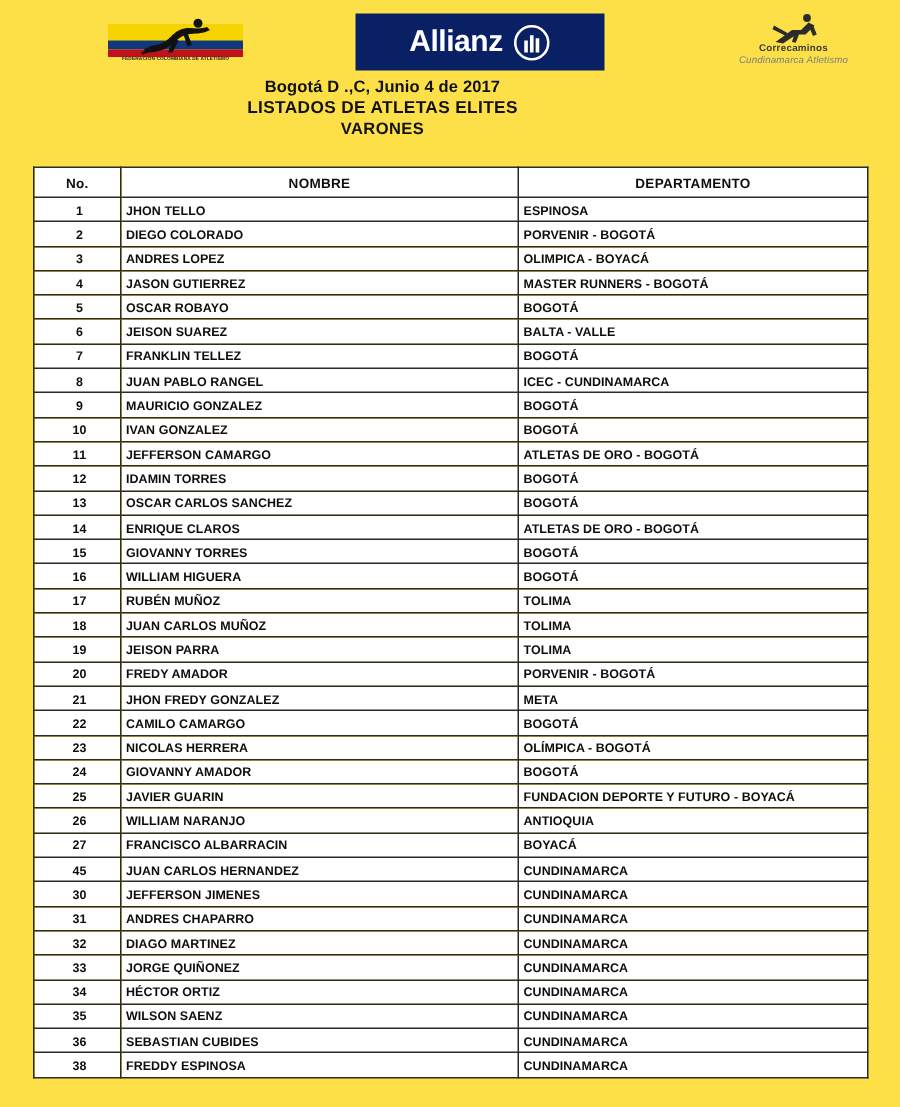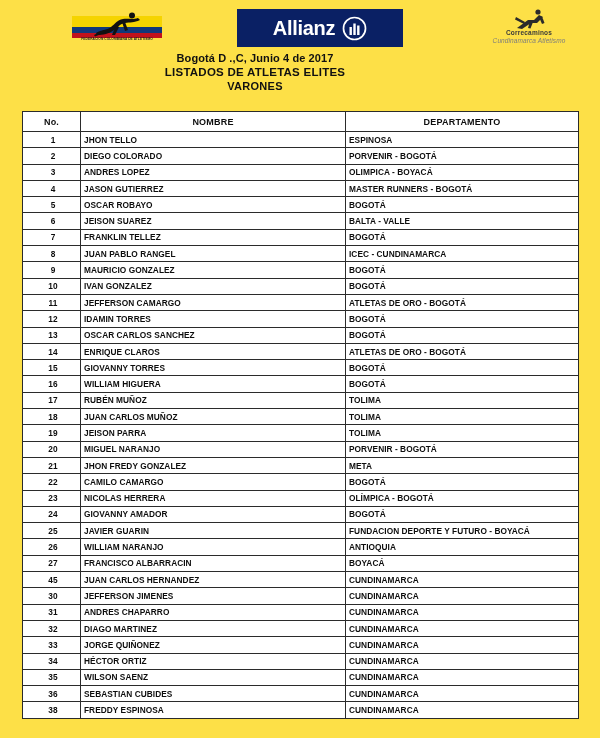--- a/index.html
+++ b/index.html
@@ -349,21 +349,21 @@
             <td>JUAN CARLOS MUÑOZ</td>
             <td>TOLIMA</td>
           </tr>
           <tr>
             <td class="num">19</td>
             <td>JEISON PARRA</td>
             <td>TOLIMA</td>
           </tr>
           <tr>
             <td class="num">20</td>
-            <td>MIGUEL NARANJO</td>
+            <td>FREDY AMADOR</td>
             <td>PORVENIR - BOGOTÁ</td>
           </tr>
           <tr>
             <td class="num">21</td>
             <td>JHON FREDY GONZALEZ</td>
             <td>META</td>
           </tr>
           <tr>
             <td class="num">22</td>
             <td>CAMILO CAMARGO</td>

